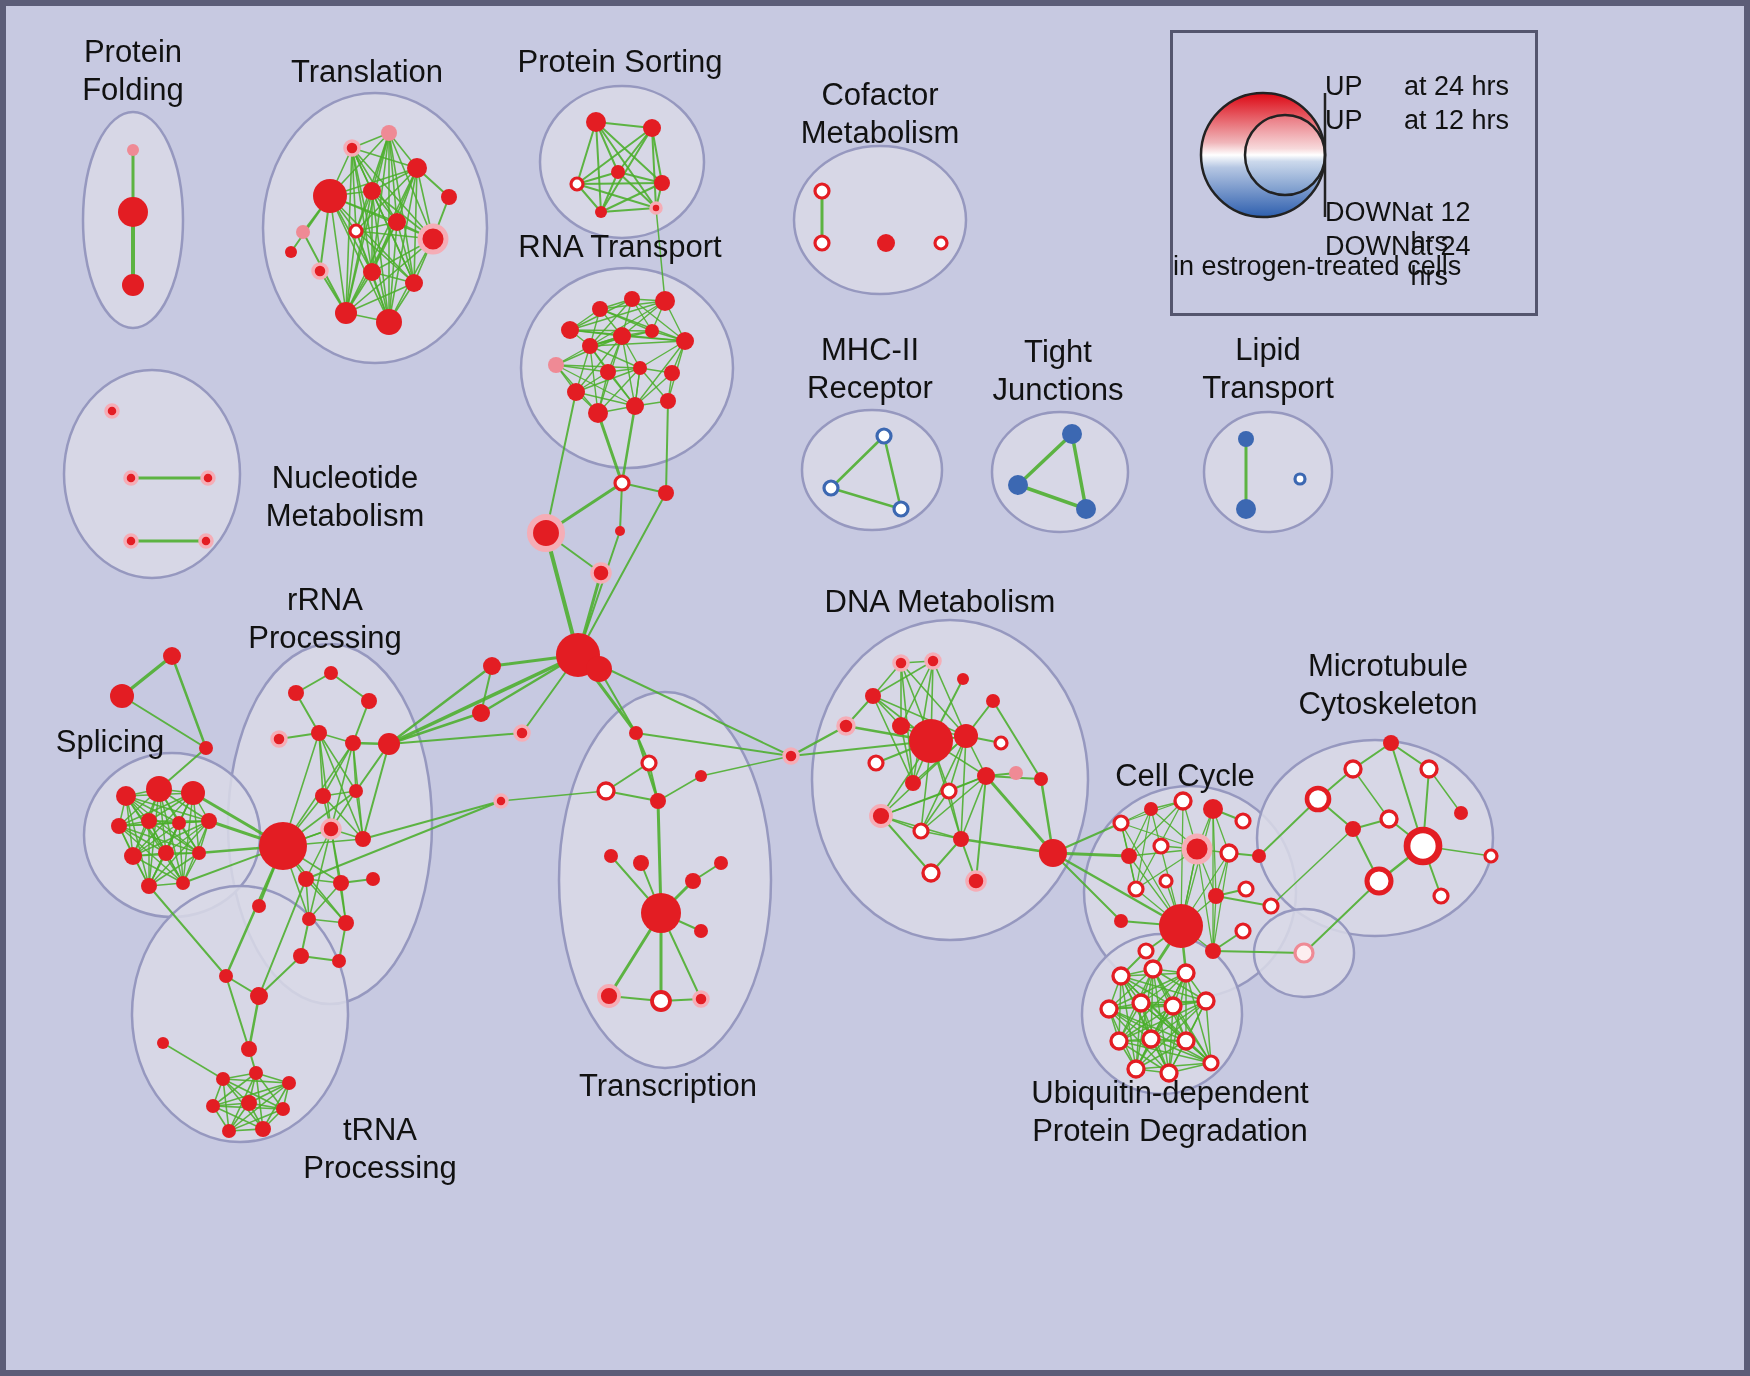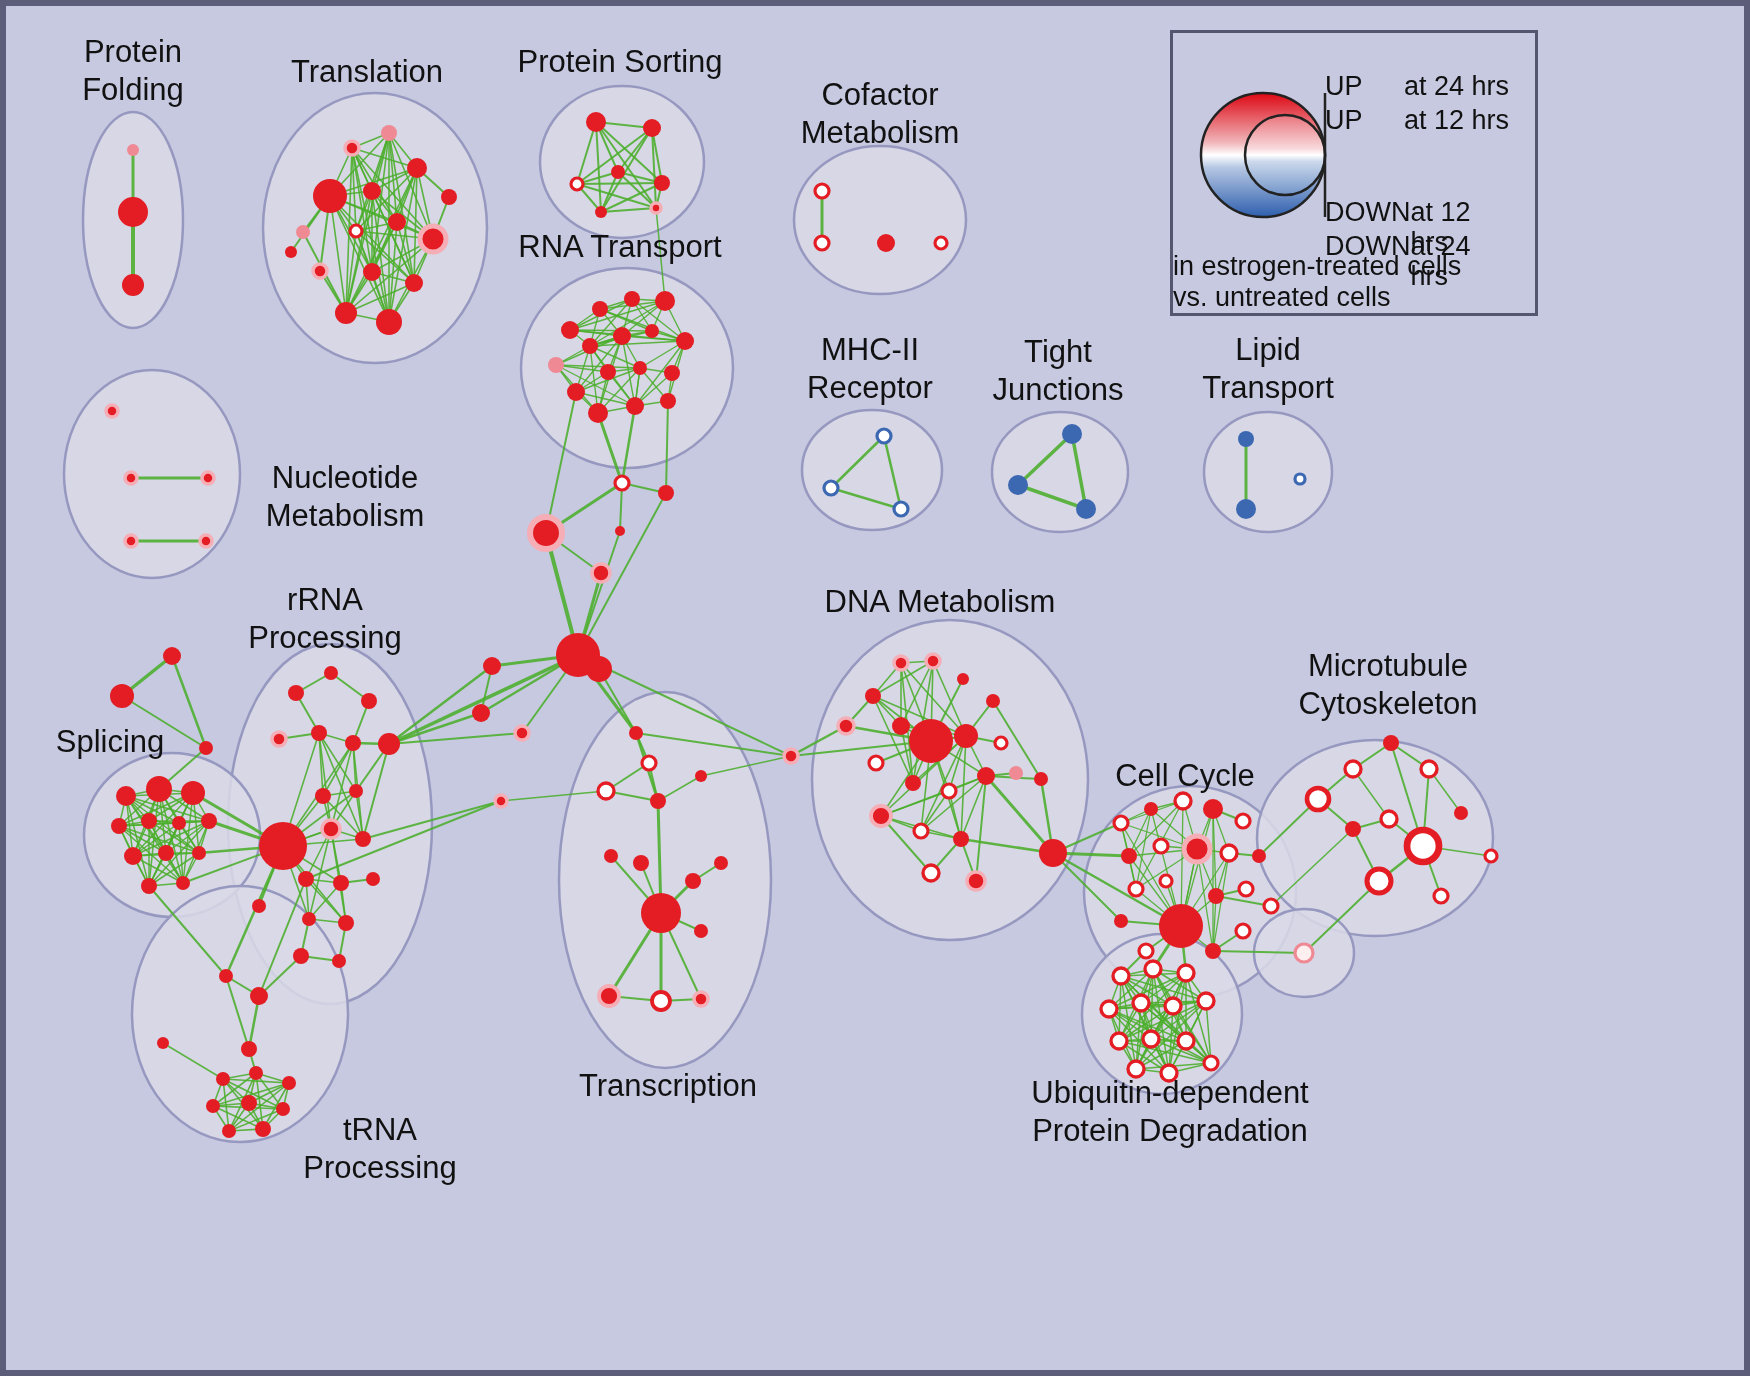--- a/index.html
+++ b/index.html
@@ -893,16 +893,15 @@
     <div class="lrow r3">
       <span>DOWN</span>
       <span>at 12 hrs</span>
     </div>
     <div class="lrow r4">
       <span>DOWN</span>
       <span>at 24 hrs</span>
     </div>
     <div class="legend-footer">
       <div>in estrogen-treated cells</div>
-      <div>vs. untreated cells</div>
     </div>
   </div>
 </div>
 
 </body></html>

